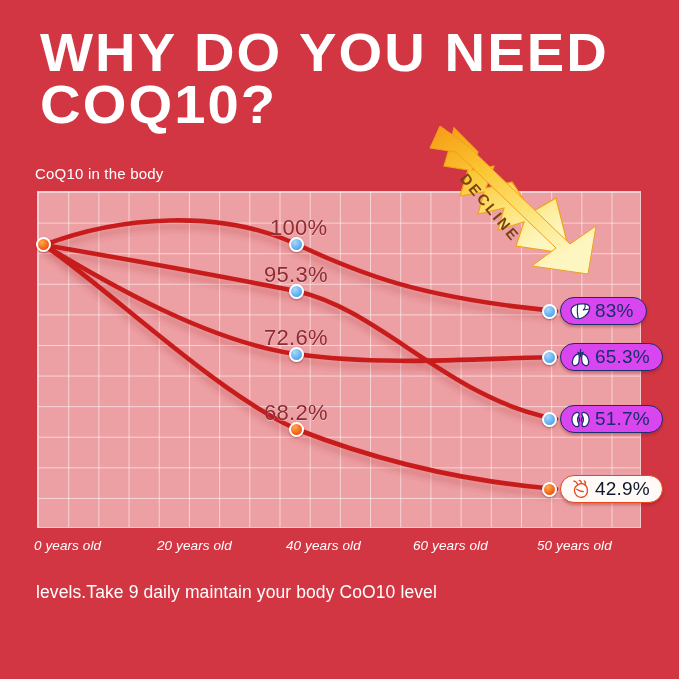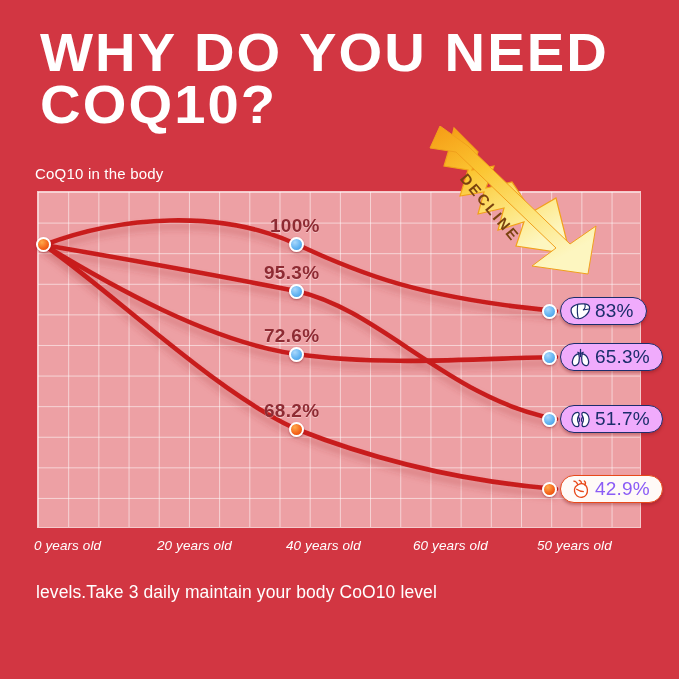--- a/index.html
+++ b/index.html
@@ -71,22 +71,22 @@
     top: 0;
     width: 679px;
     height: 679px;
     pointer-events: none;
   }
 
   
   .mid-label {
     position: absolute;
     color: #8e2b33;
-    font-size: 19px;
-    font-weight: bold;
+    font-size: 22px;
+    font-weight: normal;
     letter-spacing: 0.3px;
     white-space: nowrap;
     text-shadow: 0 1px 0 rgba(255,255,255,0.35);
   }
 
   
   .dot {
     position: absolute;
     width: 15px;
     height: 15px;
@@ -102,21 +102,21 @@
     background: radial-gradient(circle at 35% 30%, #ffa94a 0%, #f4631a 60%, #de4a08 100%);
   }
 
   
   .pill {
     position: absolute;
     display: flex;
     align-items: center;
     height: 28px;
     padding: 0 12px 0 8px;
-    background: #f0abfc;
+    background: #d946ef;
     border-radius: 14px;
     border: 1.5px solid #1b2d6b;
     box-shadow: 0 2px 3px rgba(120,20,25,0.35);
     box-sizing: border-box;
   }
   .pill.heart-pill {
     border-color: #e8491a;
     background: #fffaf7;
   }
   .pill .organ-icon {
@@ -126,21 +126,21 @@
     flex: 0 0 auto;
   }
   .pill .pill-value {
     font-size: 19px;
     color: #1b2d6b;
     letter-spacing: 0.2px;
     margin-left: 3px;
     white-space: nowrap;
   }
   .pill.heart-pill .pill-value {
-    color: #8b5cf6;
+    color: #0f172a;
   }
 
   
   #decline-arrow {
     position: absolute;
     left: 420px;
     top: 126px;
     width: 200px;
     height: 150px;
     pointer-events: none;
@@ -295,16 +295,16 @@
 
   <div id="x-axis">
     <div class="x-tick" style="left:-3px;">0 years old</div>
     <div class="x-tick" style="left:120px;">20 years old</div>
     <div class="x-tick" style="left:249px;">40 years old</div>
     <div class="x-tick" style="left:376px;">60 years old</div>
     <div class="x-tick" style="left:500px;">50 years old</div>
   </div>
 
   <div id="footer">
-    <div>levels.Take 3 daily maintain your body CoO10 level</div>
+    <div>levels.Take 9 daily maintain your body CoO10 level</div>
   </div>
 
 </div>
 
 </body></html>

